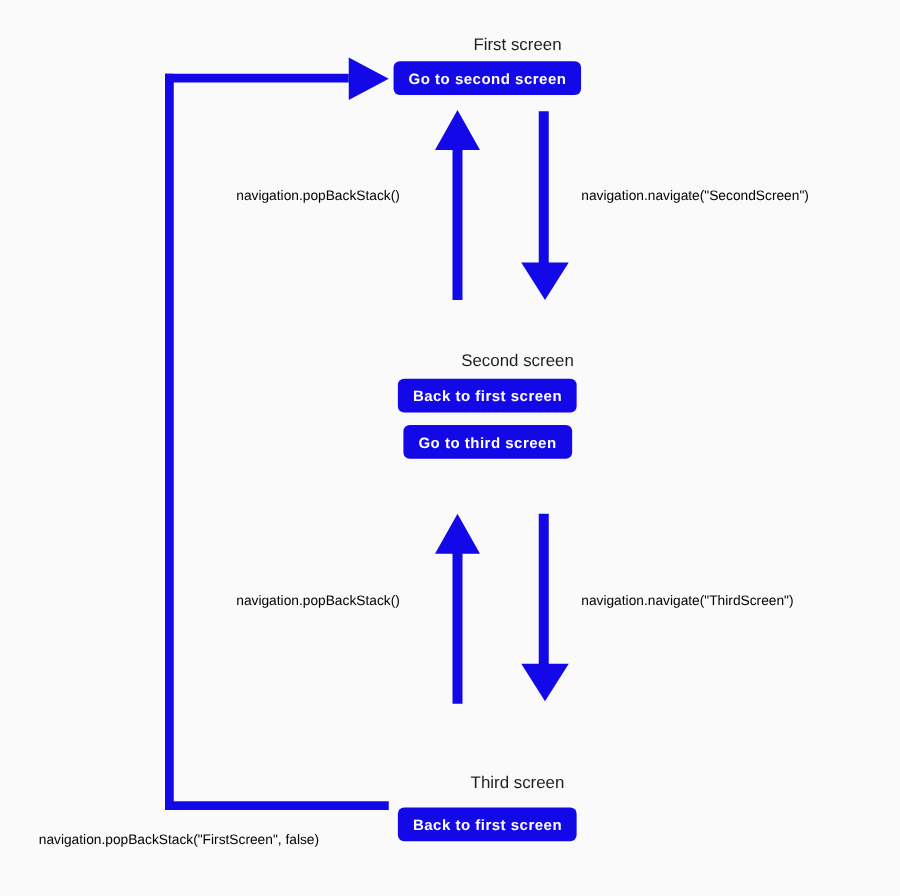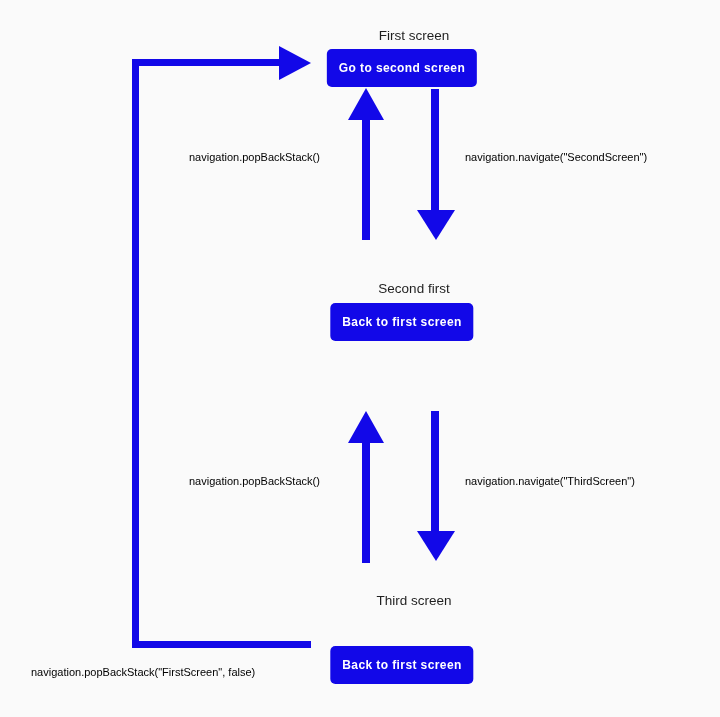--- a/index.html
+++ b/index.html
@@ -22,23 +22,23 @@
     position:absolute;
     left:402px;
     transform:translateX(-50%);
     font-size:13.5px;
     color:var(--label-text);
     white-space:nowrap;
     padding-left:24px;
   }
   .nav-btn{
     position:absolute;
-    left:402px;
+    left:390px;
     transform:translateX(-50%);
-    height:38px;
+    height:27px;
     padding:0 12px;
     background:var(--accent-blue);
     color:var(--button-text);
     border:none;
     border-radius:5px;
     font-family:"Liberation Sans","DejaVu Sans",sans-serif;
     font-size:12px;
     font-weight:bold;
     letter-spacing:.4px;
     white-space:nowrap;
@@ -70,36 +70,37 @@
     <div class="seg" style="left:362px;top:118px;width:8px;height:122px"></div>
   </div>
   <div>
     <div class="seg" style="left:431px;top:89px;width:8px;height:123px"></div>
     <div class="tri tri-down" style="left:417px;top:210px"></div>
   </div>
 
   <div class="code-label" style="left:189px;top:151px">navigation.popBackStack()</div>
   <div class="code-label" style="left:465px;top:151px">navigation.navigate("SecondScreen")</div>
 
-  <div class="screen-title" style="top:281px">Second first</div>
+  <div class="screen-title" style="top:281px">Second screen</div>
   <button class="nav-btn" style="top:303px">Back to first screen</button>
+  <button class="nav-btn" style="top:340px">Go to third screen</button>
 
   <div>
     <div class="tri tri-up" style="left:348px;top:411px"></div>
     <div class="seg" style="left:362px;top:441px;width:8px;height:122px"></div>
   </div>
   <div>
     <div class="seg" style="left:431px;top:411px;width:8px;height:122px"></div>
     <div class="tri tri-down" style="left:417px;top:531px"></div>
   </div>
 
   <div class="code-label" style="left:189px;top:475px">navigation.popBackStack()</div>
   <div class="code-label" style="left:465px;top:475px">navigation.navigate("ThirdScreen")</div>
 
-  <div class="screen-title" style="top:593px">Third screen</div>
+  <div class="screen-title" style="top:618px">Third screen</div>
   <button class="nav-btn" style="top:646px">Back to first screen</button>
 
   <div>
     <div class="seg" style="left:132px;top:641px;width:179px;height:7px"></div>
     <div class="seg" style="left:132px;top:59px;width:7px;height:589px"></div>
     <div class="seg" style="left:132px;top:59px;width:147px;height:7px"></div>
     <div class="tri tri-right" style="left:279px;top:46px"></div>
   </div>
 
   <div class="code-label" style="left:31px;top:666px">navigation.popBackStack("FirstScreen", false)</div>

